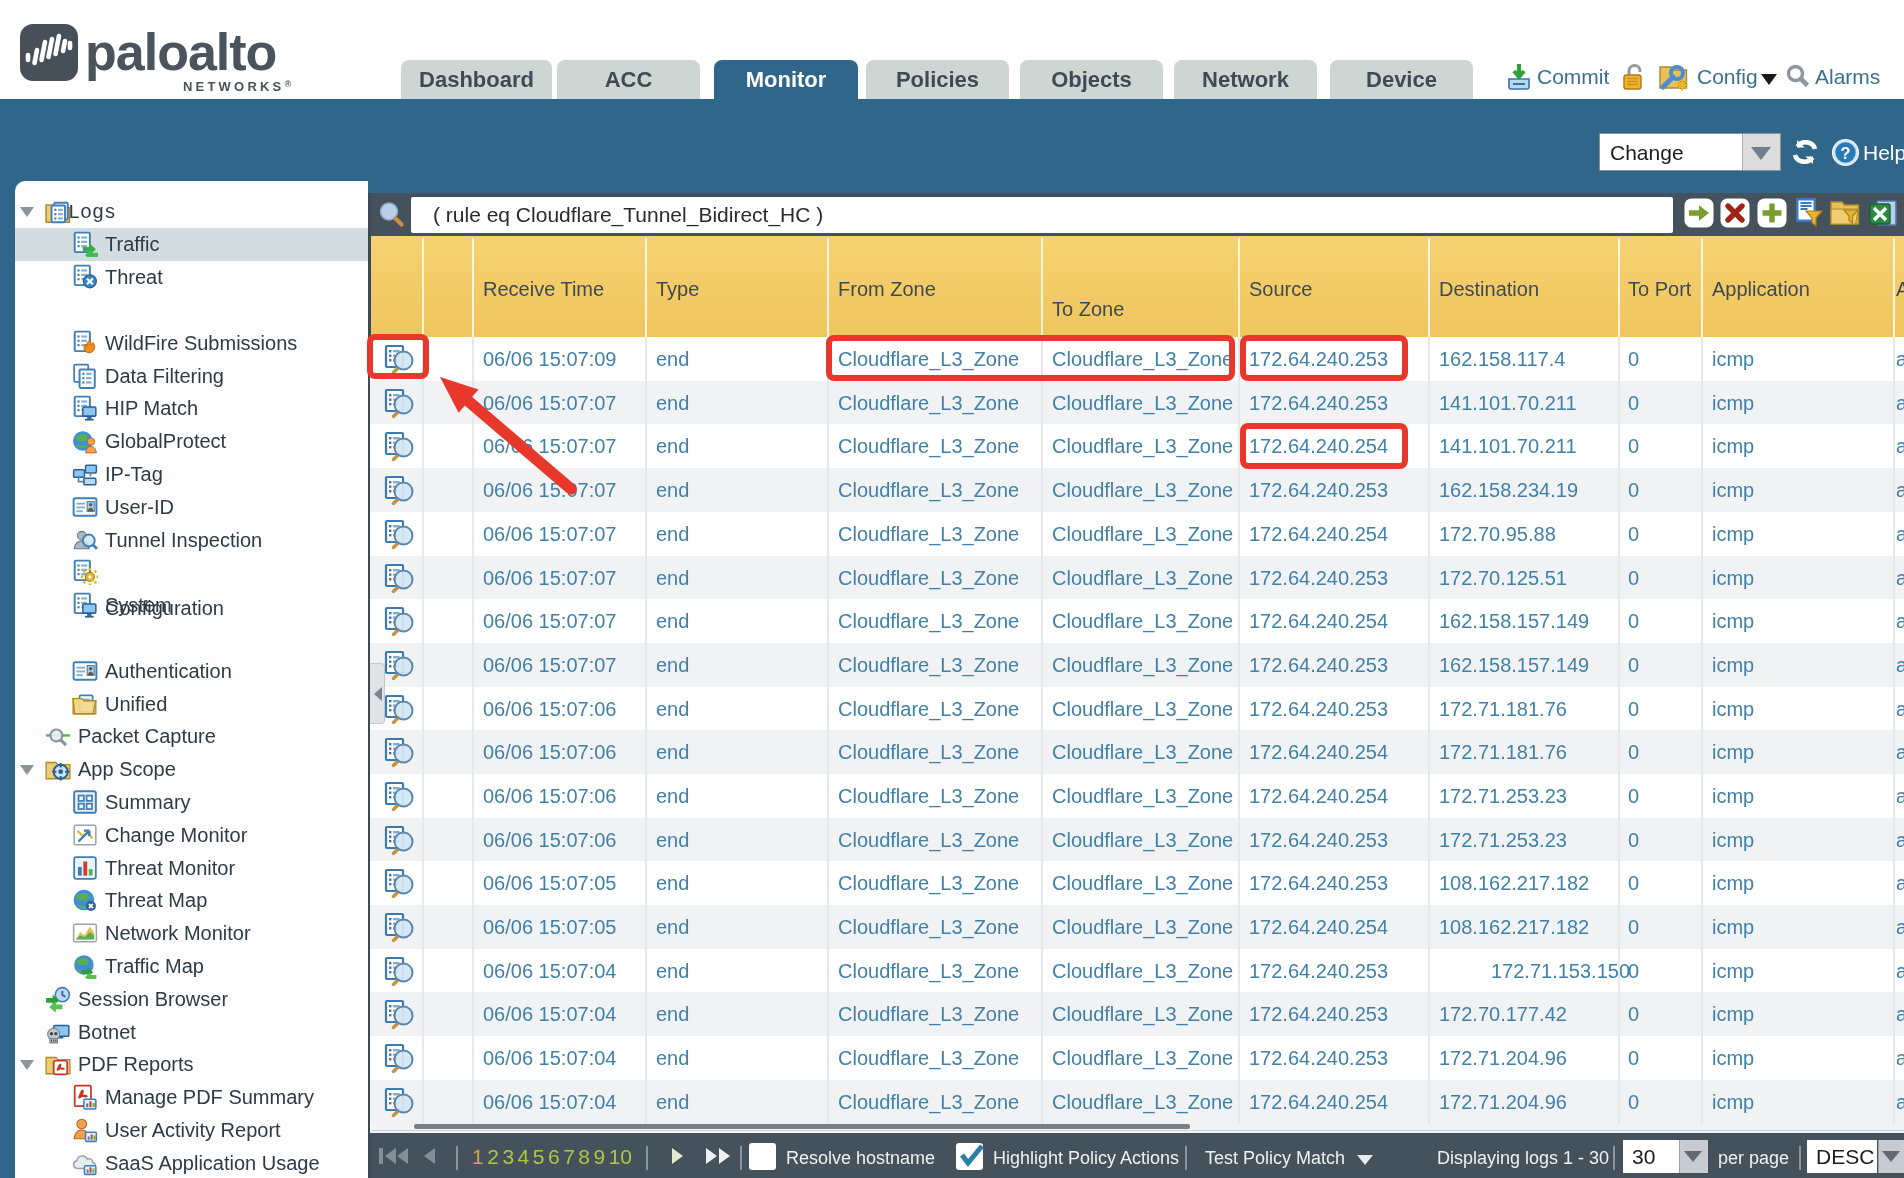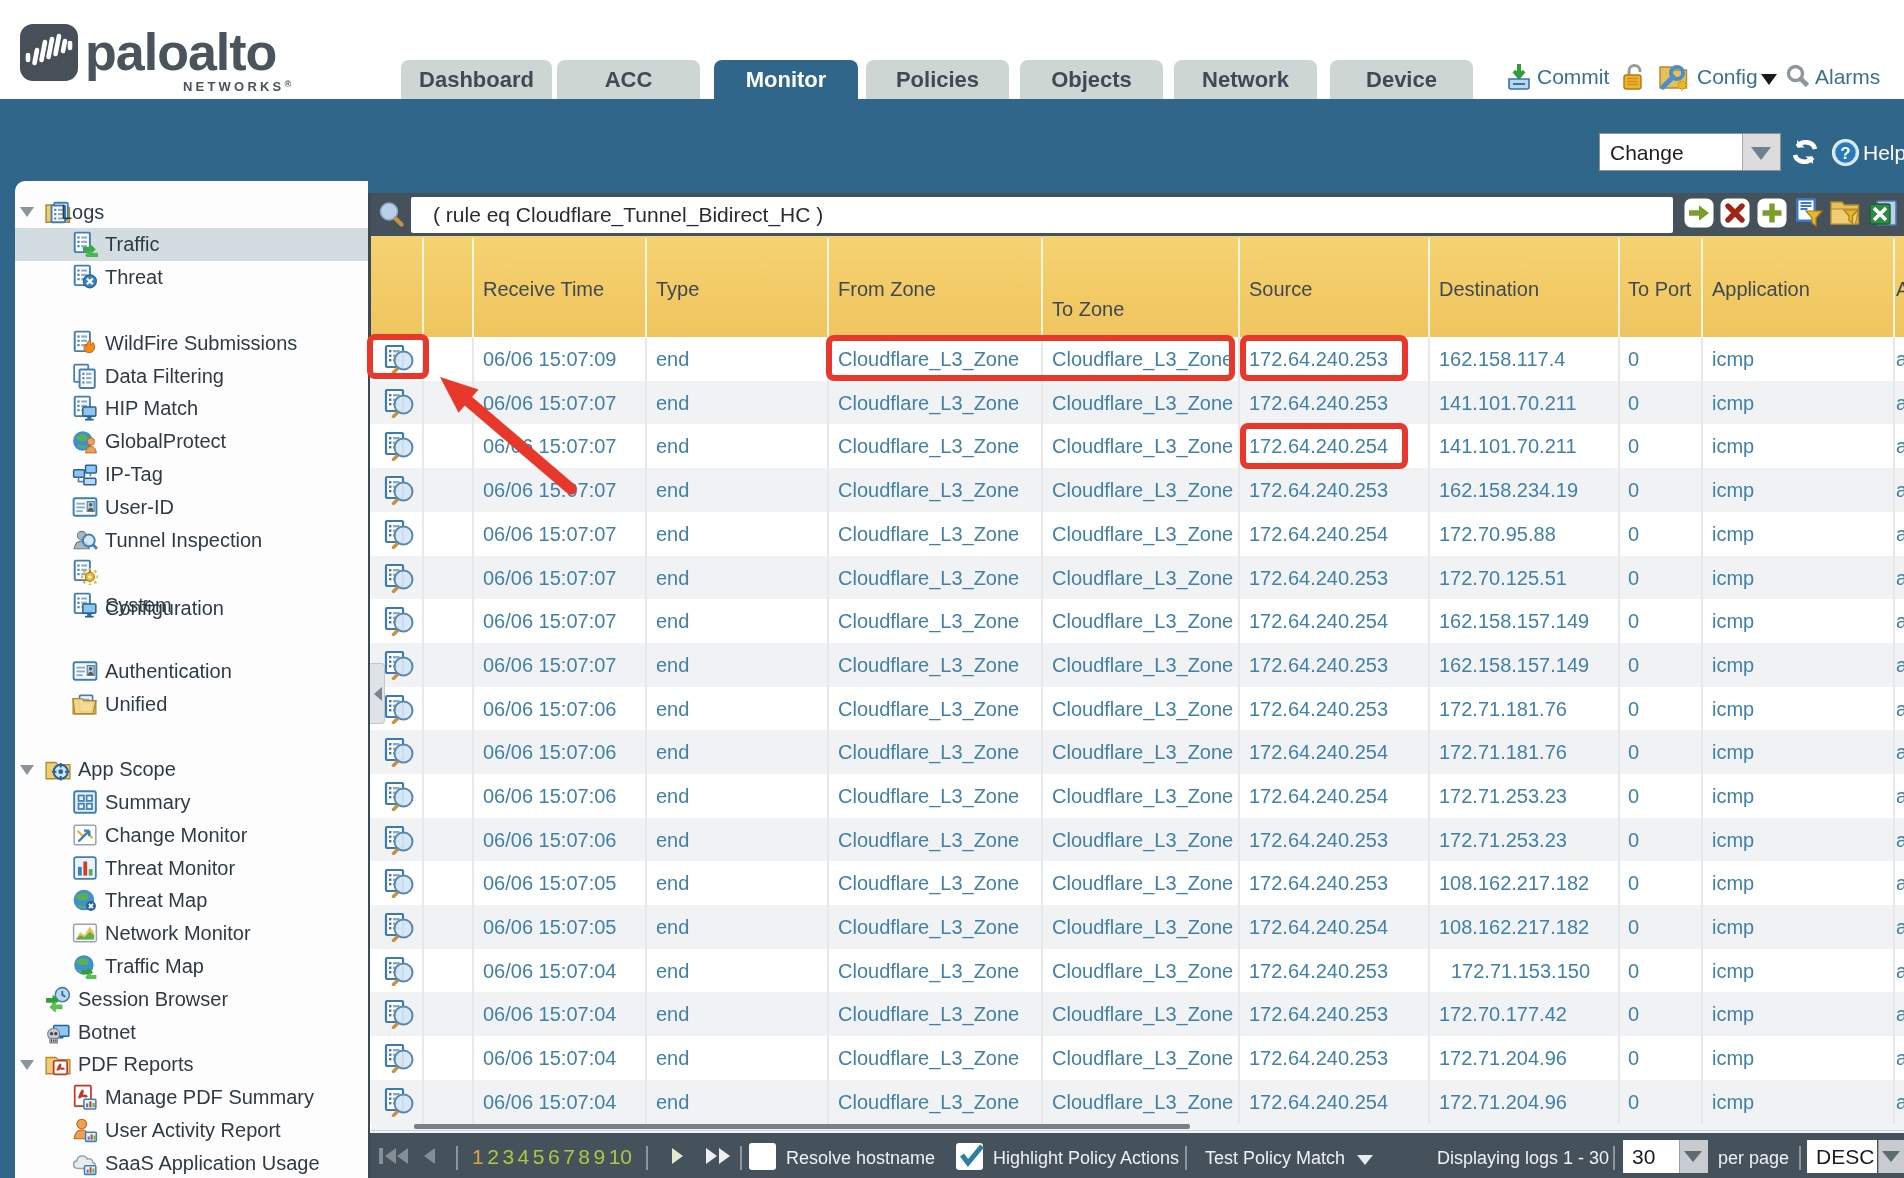--- a/index.html
+++ b/index.html
@@ -96,21 +96,21 @@
         <path d="M1 5.5 h9 l2 2.5 h10.5 v13.5 h-21.5 z" fill="#f0cd74" stroke="#b08a28" stroke-width="1.4"></path>
         <rect x="8.5" y="3.5" width="12.5" height="15.5" rx="1" fill="#fff" stroke="#3f7fb5" stroke-width="1.8"></rect>
         <rect x="6" y="6" width="12.5" height="15.5" rx="1" fill="#fff" stroke="#3f7fb5" stroke-width="1.8"></rect>
         <rect x="8.5" y="9" width="2" height="2" fill="#4a7dad"></rect>
         <rect x="12" y="9" width="4.5" height="2" fill="#88aecf"></rect>
         <rect x="8.5" y="13" width="2" height="2" fill="#4a7dad"></rect>
         <rect x="12" y="13" width="4.5" height="2" fill="#88aecf"></rect>
         <rect x="8.5" y="17" width="2" height="2" fill="#4a7dad"></rect>
         <rect x="12" y="17" width="4.5" height="2" fill="#88aecf"></rect>
       </svg>
-<div class="lbl" style="left:46px;">Logs</div>
+<div class="lbl" style="left:53px;font-family:Liberation Mono, monospace;">Logs</div>
 </div>
 <div class="trow" style="left:15px;top:227.8px;">
 <svg style="left:57px;" width="26" height="26" viewBox="0 0 24 24">
         <rect x="2.5" y="1.5" width="14" height="18" rx="1" fill="#fff" stroke="#3f7fb5" stroke-width="1.8"></rect>
         <rect x="5" y="5" width="2" height="2" fill="#4a7dad"></rect>
         <rect x="8.5" y="5" width="5.5" height="2" fill="#88aecf"></rect>
         <rect x="5" y="9" width="2" height="2" fill="#4a7dad"></rect>
         <rect x="8.5" y="9" width="5.5" height="2" fill="#88aecf"></rect>
         <rect x="5" y="13" width="2" height="2" fill="#4a7dad"></rect>
         <rect x="8.5" y="13" width="5.5" height="2" fill="#88aecf"></rect>
@@ -260,20 +260,28 @@
 </div>
 <div class="trow" style="left:15px;top:687.0px;">
 <svg style="left:57px;" width="26" height="26" viewBox="0 0 24 24">
         <path d="M1 7 h8 l2 2 h11 v12 h-21 z" fill="#f0cd74" stroke="#b08a28" stroke-width="1.2"></path>
         <rect x="7" y="4" width="12" height="15" rx="1" fill="#fff" stroke="#3f7fb5" stroke-width="1.6"></rect>
         <rect x="9.5" y="7" width="7" height="1.8" fill="#88aecf"></rect>
         <rect x="9.5" y="10.5" width="7" height="1.8" fill="#88aecf"></rect>
         <path d="M1 7 h8 l2 2 h11 l-2.5 12 h-17 z" fill="#f4d88c" stroke="#b08a28" stroke-width="1.2" fill-opacity="0.92"></path>
       </svg>
 <div class="lbl" style="left:90px;">Unified</div>
+</div>
+<div class="trow" style="left:15px;top:719.8px;">
+<svg style="left:30px;" width="26" height="26" viewBox="0 0 24 24">
+        <path d="M1 11.5 h22" stroke="#58b050" stroke-width="2.2"></path>
+        <circle cx="10.5" cy="11.5" r="5.5" fill="#e8eef4" fill-opacity="0.9" stroke="#8a949c" stroke-width="2"></circle>
+        <path d="M14.8 15.8 l4.6 4.6" stroke="#8a949c" stroke-width="2.8"></path>
+      </svg>
+<div class="lbl" style="left:63px;">Packet Capture</div>
 </div>
 <div class="trow" style="left:15px;top:752.6px;">
 <div class="tri" style="left:5px;top:12px;"></div>
 <svg style="left:30px;" width="26" height="26" viewBox="0 0 24 24">
         <path d="M1 6 h9 l2 2 h11 v13 h-22 z" fill="#f0cd74" stroke="#b08a28" stroke-width="1.2"></path>
         <circle cx="14.5" cy="14.5" r="6.5" fill="#cfe4f5" stroke="#2a6296" stroke-width="1.8"></circle>
         <circle cx="14.5" cy="14.5" r="2.2" fill="#2a6296"></circle>
         <path d="M14.5 6.5 v4 M14.5 18.5 v4 M6.5 14.5 h4 M18.5 14.5 h4" stroke="#2a6296" stroke-width="1.8"></path>
       </svg>
 <div class="lbl" style="left:63px;">App Scope</div>
@@ -784,21 +792,21 @@
           <rect x="6" y="15" width="2.4" height="2.4" fill="#44749e"></rect>
           <rect x="10" y="15" width="6.5" height="2.4" fill="#84abce"></rect>
           <path d="M14.5 24.5 l-4 4" stroke="#c9913f" stroke-width="3.4" stroke-linecap="round"></path>
           <circle cx="20.5" cy="16.5" r="9" fill="#d6e6f4" fill-opacity="0.92" stroke="#5a87ab" stroke-width="2"></circle>
         </svg></div>
 <div class="cell" style="left:113px;">06/06 15:07:04</div>
 <div class="cell" style="left:286px;">end</div>
 <div class="cell" style="left:468px;">Cloudflare_L3_Zone</div>
 <div class="cell" style="left:682px;">Cloudflare_L3_Zone</div>
 <div class="cell" style="left:879px;">172.64.240.253</div>
-<div class="cell" style="left:1081px;text-align:right;">172.71.153.150</div>
+<div class="cell" style="left:1121px;text-align:right;">172.71.153.150</div>
 <div class="cell" style="left:1258px;">0</div>
 <div class="cell" style="left:1342px;">icmp</div>
 <div class="cell" style="left:1526px;">a</div>
 </div>
 <div class="row" style="top:992px;height:44px;background:#f1f2f4;">
 <div style="position:absolute;left:13px;top:7px;"><svg width="32" height="30" viewBox="0 0 32 30">
           <rect x="3" y="2" width="17" height="21" rx="1" fill="#fff" stroke="#3c7ab2" stroke-width="2.2"></rect>
           <rect x="6" y="6" width="2.4" height="2.4" fill="#44749e"></rect>
           <rect x="10" y="6" width="6" height="2.4" fill="#7fa8cc" fill-opacity="0"></rect>
           <rect x="10" y="6" width="6.5" height="2.4" fill="#84abce"></rect>

